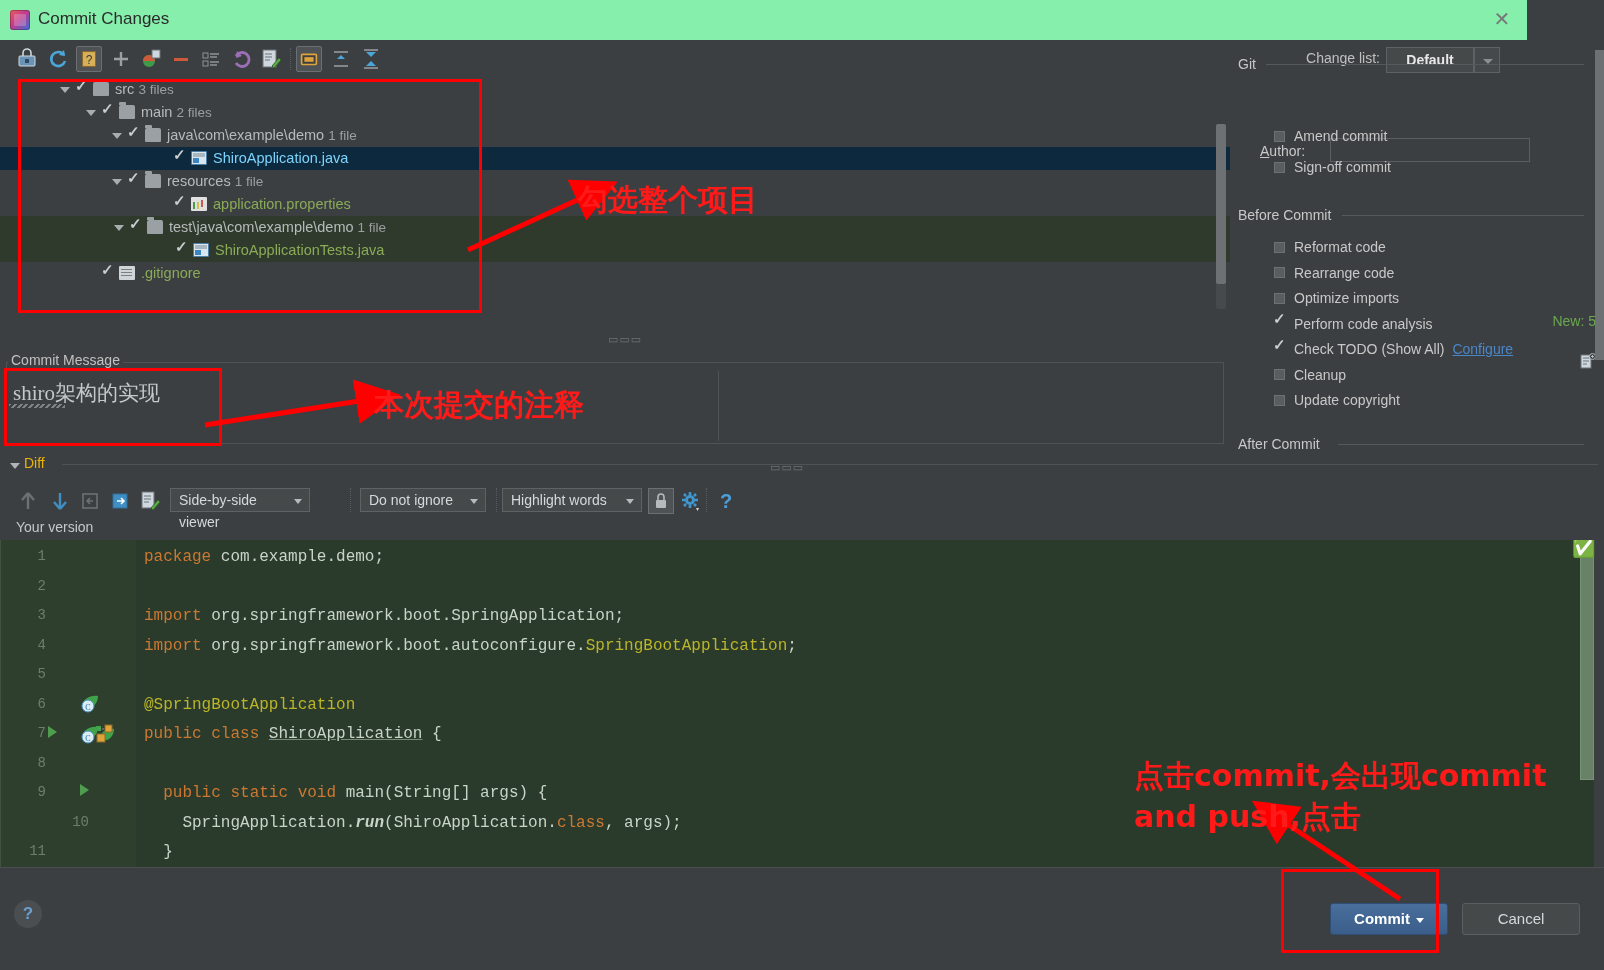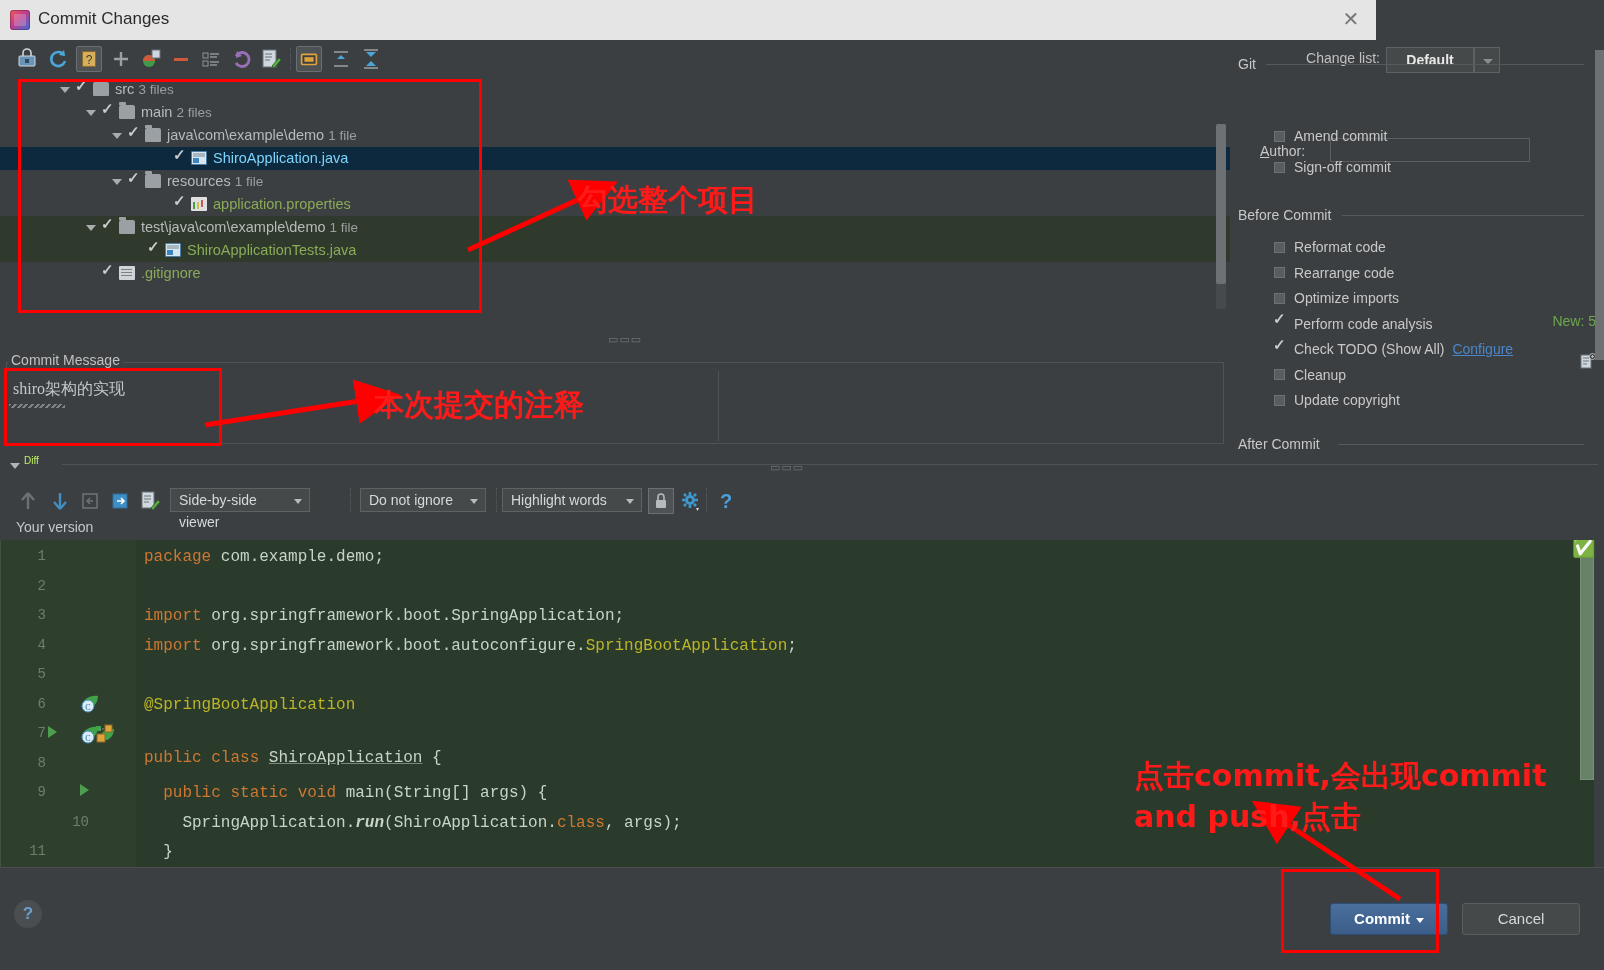--- a/index.html
+++ b/index.html
@@ -7,22 +7,22 @@
     width:1604px;height:970px;overflow:hidden;
     background:#3c3f41;
     font-family:"Liberation Sans",sans-serif;
     font-size:14px;color:#bbbbbb;
     -webkit-font-smoothing:antialiased;
   }
   #root{position:relative;width:1604px;height:970px;}
 
   
   .titlebar{
-    position:absolute;left:0;top:0;width:1376px;height:40px;
-    background:#e5e5e5;border-bottom:1px solid #c8c8c8;
+    position:absolute;left:0;top:0;width:1527px;height:40px;
+    background:#86efac;border-bottom:1px solid #c8c8c8;
   }
   .titlebar .tb-icon{
     position:absolute;left:10px;top:10px;width:20px;height:20px;
     border-radius:3px;
     background:linear-gradient(135deg,#f05a5a 0%,#c23b8e 45%,#3a6fd8 100%);
     box-shadow:inset 0 0 0 1px rgba(0,0,0,.25);
   }
   .titlebar .tb-icon:after{
     content:"";position:absolute;left:4px;top:4px;width:12px;height:12px;
     background:#ffffff;opacity:.22;border-radius:1px;
@@ -63,21 +63,21 @@
     border-left:5px solid transparent;border-right:5px solid transparent;border-top:5px solid #8a8e90;
   }
 
   
   .tree-panel{
     position:absolute;left:0;top:78px;width:1230px;height:234px;
     background:#3c3f41;overflow:hidden;
   }
   .tree-row{position:relative;height:23px;line-height:23px;white-space:nowrap;font-size:14.5px;}
   .tree-row.sel{background:#0d293e;}
-  .tree-row.greenrow{background:#2f3a2c;}
+  .tree-row.greenrow{background:#2f3a2c;padding-left:28px;}
   .twisty{
     display:inline-block;width:0;height:0;vertical-align:middle;margin-right:6px;
     border-left:5px solid transparent;border-right:5px solid transparent;border-top:6px solid #a9adaf;
   }
   .chk{
     display:inline-block;width:12px;height:12px;vertical-align:middle;margin-right:5px;
     position:relative;top:-1px;
   }
   .chk:after{
     content:"✓";position:absolute;left:-1px;top:-9px;font-size:15px;color:#c9cdcf;font-weight:bold;
@@ -112,21 +112,21 @@
   .splitdots{position:absolute;font-size:11px;color:#6d7173;letter-spacing:1px;}
 
   
   .cm-label{position:absolute;left:8px;top:352px;font-size:14px;color:#c0c0c0;background:#3c3f41;padding:0 3px;z-index:3;}
   .cm-frame{
     position:absolute;left:6px;top:362px;width:1218px;height:82px;
     border:1px solid #4f5355;box-sizing:border-box;
   }
   .cm-area{
     position:absolute;left:7px;top:371px;width:710px;height:70px;
-    background:#3c3f41;color:#c4c8ca;font-size:16px;
+    background:#3c3f41;color:#c4c8ca;font-size:21px;
     font-family:"Liberation Serif",serif;padding:8px 6px;box-sizing:border-box;
   }
   .squiggle{position:absolute;left:9px;top:404px;width:56px;height:4px;
     background:repeating-linear-gradient(135deg,#7f8385 0 2px,transparent 2px 4px);}
   .cm-divider{position:absolute;left:718px;top:371px;width:1px;height:70px;background:#4f5355;}
   .cm-icon{position:absolute;right:7px;top:352px;width:18px;height:18px;}
 
   
   .rpanel{position:absolute;left:1232px;top:50px;width:372px;height:400px;}
   .grp-title{position:absolute;font-size:14px;color:#c8c8c8;}
@@ -142,21 +142,21 @@
     display:inline-block;width:11px;height:11px;vertical-align:middle;margin-right:9px;
     background:#595d5f;border:1px solid #6d7173;box-sizing:border-box;position:relative;top:-1px;
   }
   .box.checked{background:transparent;border:none;}
   .box.checked:after{content:"✓";position:absolute;left:-1px;top:-9px;font-size:15px;color:#c9cdcf;font-weight:bold;}
   .cfg-link{color:#4a86c8;text-decoration:underline;margin-left:8px;cursor:pointer;}
   .rpanel-scroll{position:absolute;right:0;top:0;width:9px;height:310px;background:#474a4c;}
   .rpanel-scroll i{display:block;width:9px;height:310px;background:#6d7173;}
   .diff-tri{position:absolute;left:10px;top:463px;width:0;height:0;
     border-left:5px solid transparent;border-right:5px solid transparent;border-top:6px solid #b0b4b6;}
-  .diff-label{position:absolute;left:24px;top:455px;font-size:10px;color:#bef264;}
+  .diff-label{position:absolute;left:24px;top:455px;font-size:14px;color:#eab308;}
   .diff-hline{position:absolute;left:62px;top:464px;right:6px;height:1px;background:#4f5355;}
 
   .diff-toolbar{position:absolute;left:0;top:484px;width:1604px;height:34px;}
   .dicon{position:absolute;top:5px;width:24px;height:24px;cursor:pointer;}
   .dcombo{
     position:absolute;top:488px;height:24px;background:#45494a;border:1px solid #5e6264;
     box-sizing:border-box;color:#d5d9db;font-size:14px;line-height:22px;padding:0 22px 0 8px;cursor:pointer;
   }
   .dcombo:after{
     content:"";position:absolute;right:7px;top:10px;
@@ -459,21 +459,21 @@
         <div class="codeline" style="top: 37.5px;"></div>
         <div class="lineno" style="top: 67px;">3</div>
         <div class="codeline" style="top: 67px;"><span class="kw">import</span> org.springframework.boot.SpringApplication;</div>
         <div class="lineno" style="top: 96.5px;">4</div>
         <div class="codeline" style="top: 96.5px;"><span class="kw">import</span> org.springframework.boot.autoconfigure.<span class="ann">SpringBootApplication</span>;</div>
         <div class="lineno" style="top: 126px;">5</div>
         <div class="codeline" style="top: 126px;"></div>
         <div class="lineno" style="top: 155.5px;">6</div>
         <div class="codeline" style="top: 155.5px;"><span class="ann">@SpringBootApplication</span></div>
         <div class="lineno" style="top: 185px;">7</div>
-        <div class="codeline" style="top: 185px; margin-top: 24px;"><span class="kw">public</span> <span class="kw">class</span> <span class="cls">ShiroApplication</span> {</div>
+        <div class="codeline" style="top: 185px;"><span class="kw">public</span> <span class="kw">class</span> <span class="cls">ShiroApplication</span> {</div>
         <div class="lineno" style="top: 214.5px;">8</div>
         <div class="codeline" style="top: 214.5px;"></div>
         <div class="lineno" style="top: 244px;">9</div>
         <div class="codeline" style="top: 244px;">  <span class="kw">public</span> <span class="kw">static</span> <span class="kw">void</span> <span class="mth">main</span>(String[] args) {</div>
         <div class="lineno" style="top: 273.5px; margin-left: 43px;">10</div>
         <div class="codeline" style="top: 273.5px;">    SpringApplication.<span class="ital">run</span>(ShiroApplication.<span class="kw">class</span>, args);</div>
         <div class="lineno" style="top: 303px;">11</div>
         <div class="codeline" style="top: 303px;">  }</div>
       </div>
 

